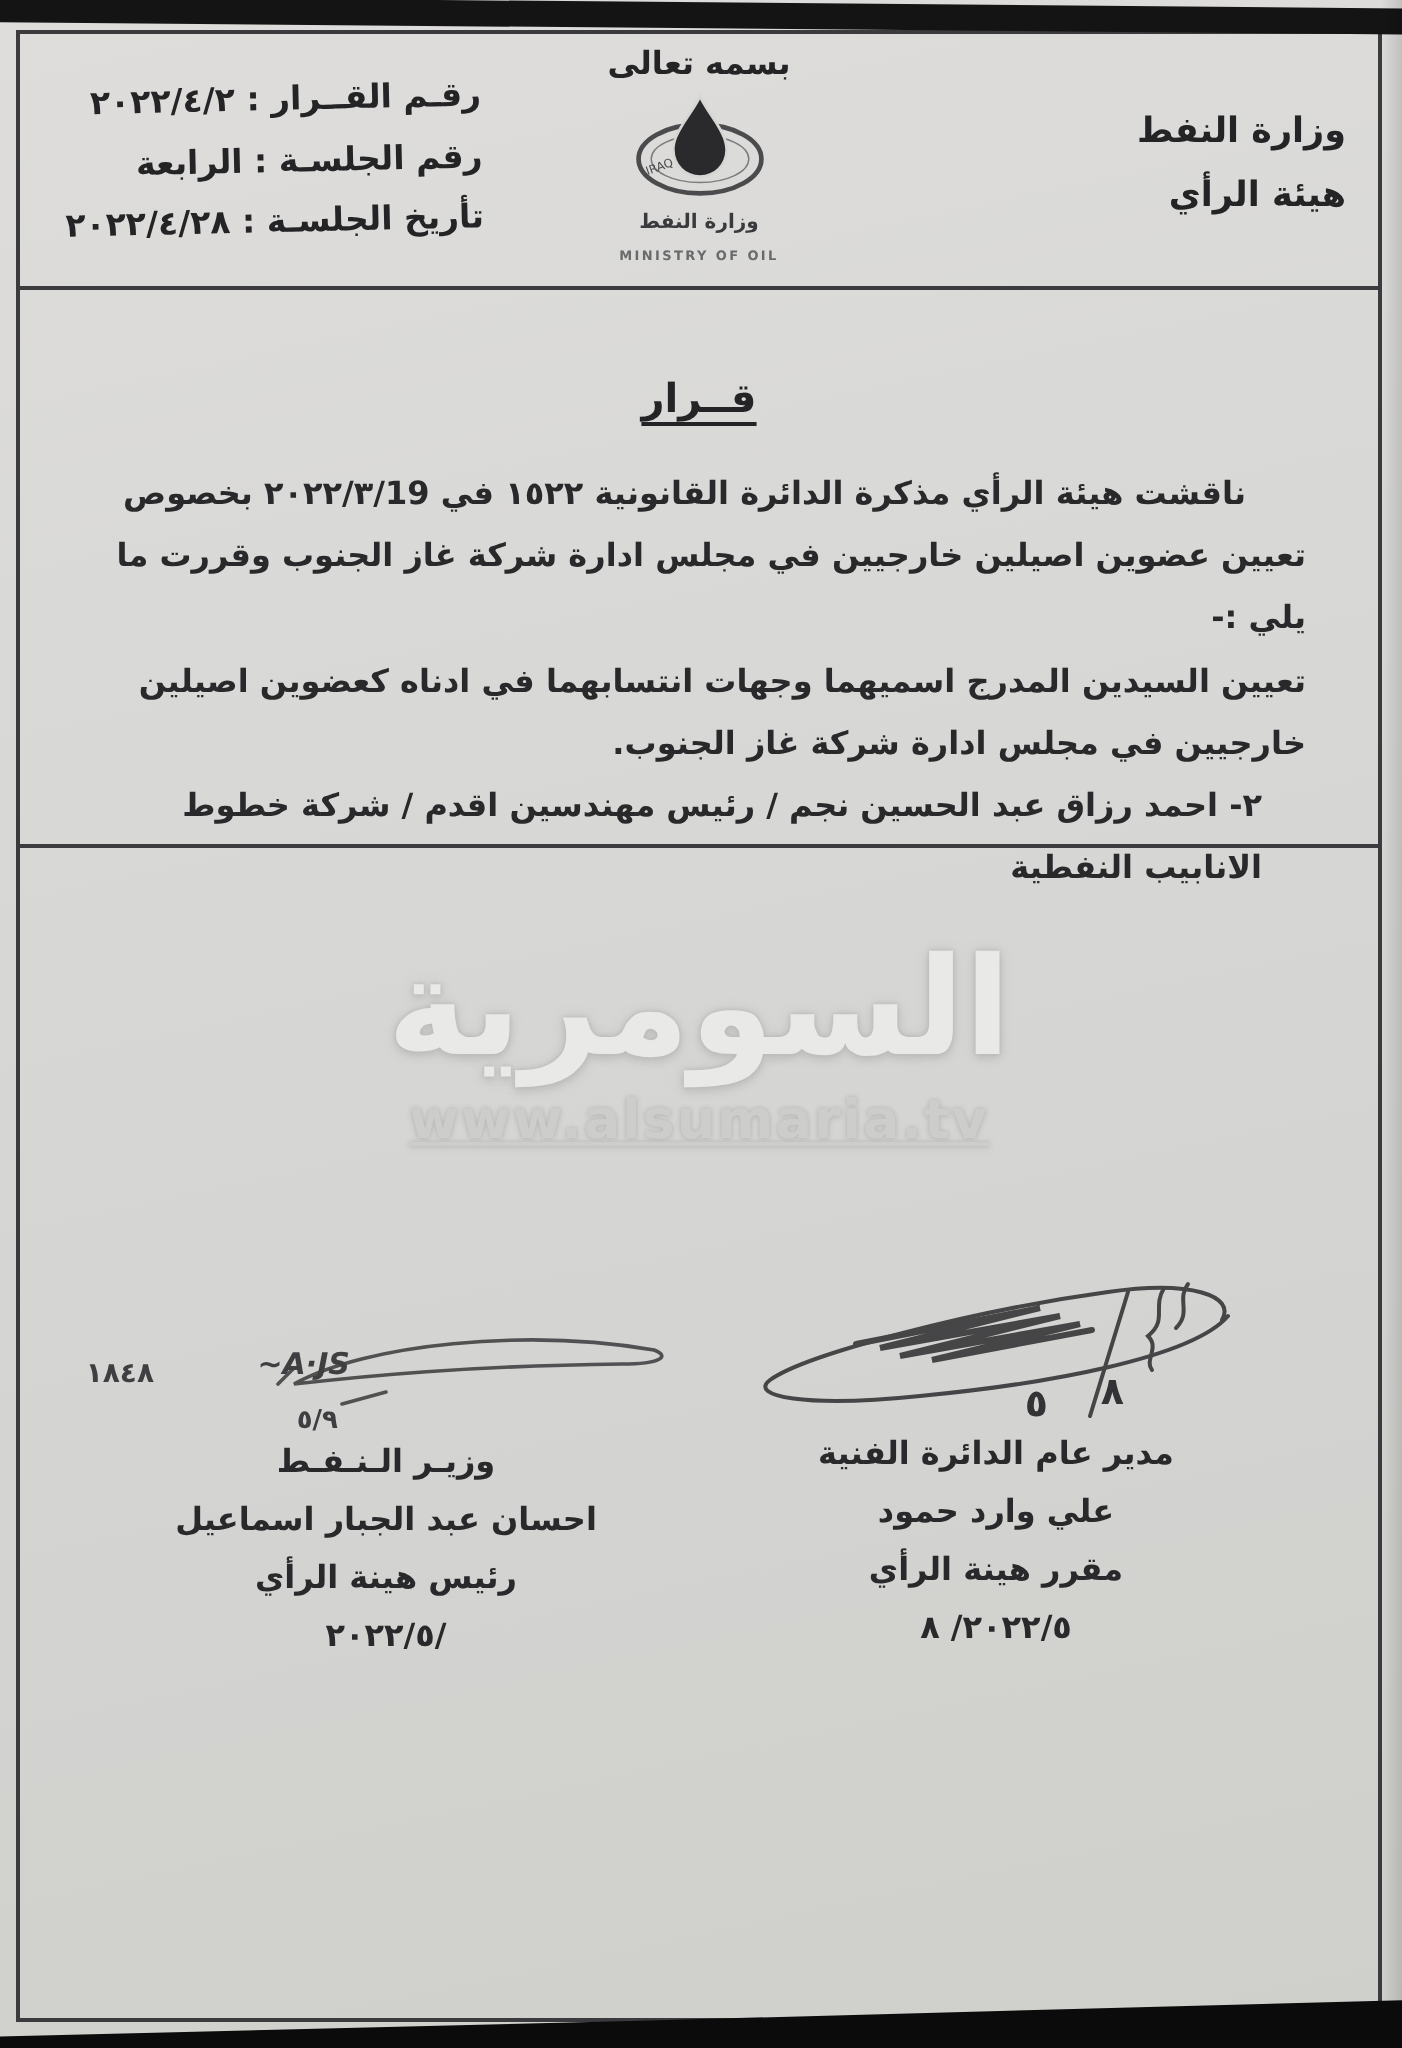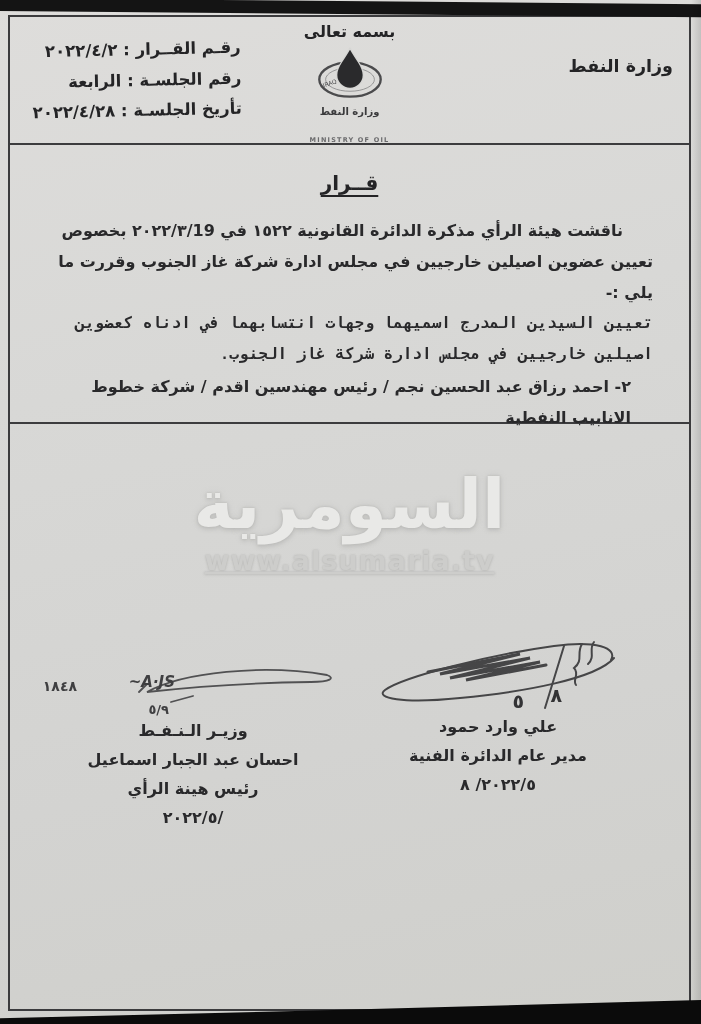--- a/index.html
+++ b/index.html
@@ -18,33 +18,33 @@
     border:2px solid #3b3b3d; z-index:2; }
   .sec-header { position:relative; height:126px; border-bottom:2px solid #3c3c3e; }
   .sec-body   { position:relative; height:277px; border-bottom:2px solid #3c3c3e; }
   .sec-lower  { position:relative; height:585px;margin-top:22px; }
 
   
   .bismillah { position:absolute; top:5px; left:0; right:0; text-align:center;
     font-weight:bold; font-size:16px; }
   .logo-wrap { position:absolute; top:30px; left:0; right:0; text-align:center; line-height:1; }
   .logo-ar { font-size:10px; font-weight:bold; margin-top:1px; color:#3a3a3c; }
-  .logo-en { font-size:6.5px; letter-spacing:1.2px; color:#6a6a6c; margin-top:20px; font-weight:bold; }
+  .logo-en { font-size:6.5px; letter-spacing:1.2px; color:#6a6a6c; margin-top:8px; font-weight:bold; }
   .hdr-right { position:absolute; top:34px; right:16px; text-align:right; direction:rtl;
     font-weight:bold; font-size:17.5px; line-height:1.8; }
   .hdr-left { position:absolute; top:18px; left:22px; direction:rtl; text-align:right;
     font-weight:bold; font-size:16.5px; line-height:1.85; transform:rotate(-1.3deg); }
 
   
   .decree-title { text-align:center; font-size:20px; font-weight:bold; letter-spacing:1px;
-    padding-top:26px; }
+    padding-top:42px; }
   .decree-title span { text-decoration:underline; text-underline-offset:5px; }
   .sec-body p { margin:0; font-size:16px; font-weight:bold; line-height:1.95; color:#29292b; }
   .intro  { margin:20px 36px 0 28px !important; text-indent:30px; }
-  .clause { margin:0 36px 0 28px !important;font-family:Liberation Mono, monospace; }
+  .clause { margin:0 36px 0 28px !important; }
   .item   { margin:0 58px 0 28px !important; }
 
   
   .watermark { position:absolute; top:22px; left:0; right:0; text-align:center; z-index:1; }
   .wm-logo { direction:rtl; font-size:68px; font-weight:bold; line-height:1.1; color:#e9e9e7;
     text-shadow:0 0 2px #b5b5b3, 0 0 7px #c6c6c4, 0 2px 4px #bcbcba; letter-spacing:2px; }
   .wm-url { font-size:27px; font-weight:bold; color:#cdcdcb; letter-spacing:1px; margin-top:2px;
     text-shadow:0 0 2px #b8b8b6, 0 1px 3px #c2c2c0;text-decoration:underline; }
 
   
@@ -74,20 +74,21 @@
           <ellipse cx="50" cy="36" rx="27" ry="13" fill="none" stroke="#7c7c7e" stroke-width="0.8"></ellipse>
           <text x="21" y="45" font-size="6.5" fill="#4b4b4d" transform="rotate(-20 21 45)">IRAQ</text>
           <path d="M50 3 C44 14 36 22 36 31 a14 14 0 0 0 28 0 C64 22 56 14 50 3 Z" fill="#2a2a2c" stroke="#d6d6d4" stroke-width="3" paint-order="stroke"></path>
         </svg>
         <div class="logo-ar">وزارة النفط</div>
         <div class="logo-en">MINISTRY OF OIL</div>
       </div>
 
       <div class="hdr-right">
         <div>وزارة النفط</div>
+        <div>هيئة الرأي</div>
       </div>
 
       <div class="hdr-left">
         <div>رقـم القــرار : ٢٠٢٢/٤/٢</div>
         <div>رقم الجلسـة : الرابعة</div>
         <div>تأريخ الجلسـة : ٢٠٢٢/٤/٢٨</div>
       </div>
     </div>
 
     <div class="sec-body" dir="rtl">
@@ -111,22 +112,23 @@
           <g fill="none" stroke="#3a3a3c" stroke-width="2" stroke-linecap="round" opacity="0.92">
             <path d="M243 28 C250 16 228 8 186 14 C120 23 35 45 17 58 C6 66 34 72 92 66 C155 60 228 47 246 26"></path>
             <path d="M60 40 L152 22 L72 42 L162 26 L82 46 L172 30 L98 48 L178 33" stroke-width="3"></path>
             <path d="M214 12 C208 22 216 28 206 36 C212 42 204 48 208 53"></path>
             <path d="M226 10 C220 18 228 24 220 32"></path>
             <path d="M196 14 L177 76"></path>
           </g>
           <text x="156" y="76" font-size="19" fill="#333335">٥</text>
           <text x="194" y="70" font-size="19" fill="#333335">٨</text>
         </svg>
+        <div>مدير عام الدائرة الفنية</div>
         <div>علي وارد حمود</div>
-        <div>مدير عام الدائرة الفنية</div>
+        <div>مقرر هينة الرأي</div>
         <div class="date" dir="ltr">٢٠٢٢/٥/ ٨</div>
       </div>
 
       <div class="sig sig-left">
         <svg class="scribble" width="300" height="64" viewBox="0 0 300 64">
           <g fill="none" stroke="#3f3f41" stroke-width="1.8" stroke-linecap="round" opacity="0.88">
             <path d="M104 34 C140 14 220 6 284 17 C292 20 288 24 268 24 C190 25 140 30 104 34 Z"></path>
             <path d="M96 34 L104 26"></path>
             <path d="M128 44 L150 38"></path>
           </g>

